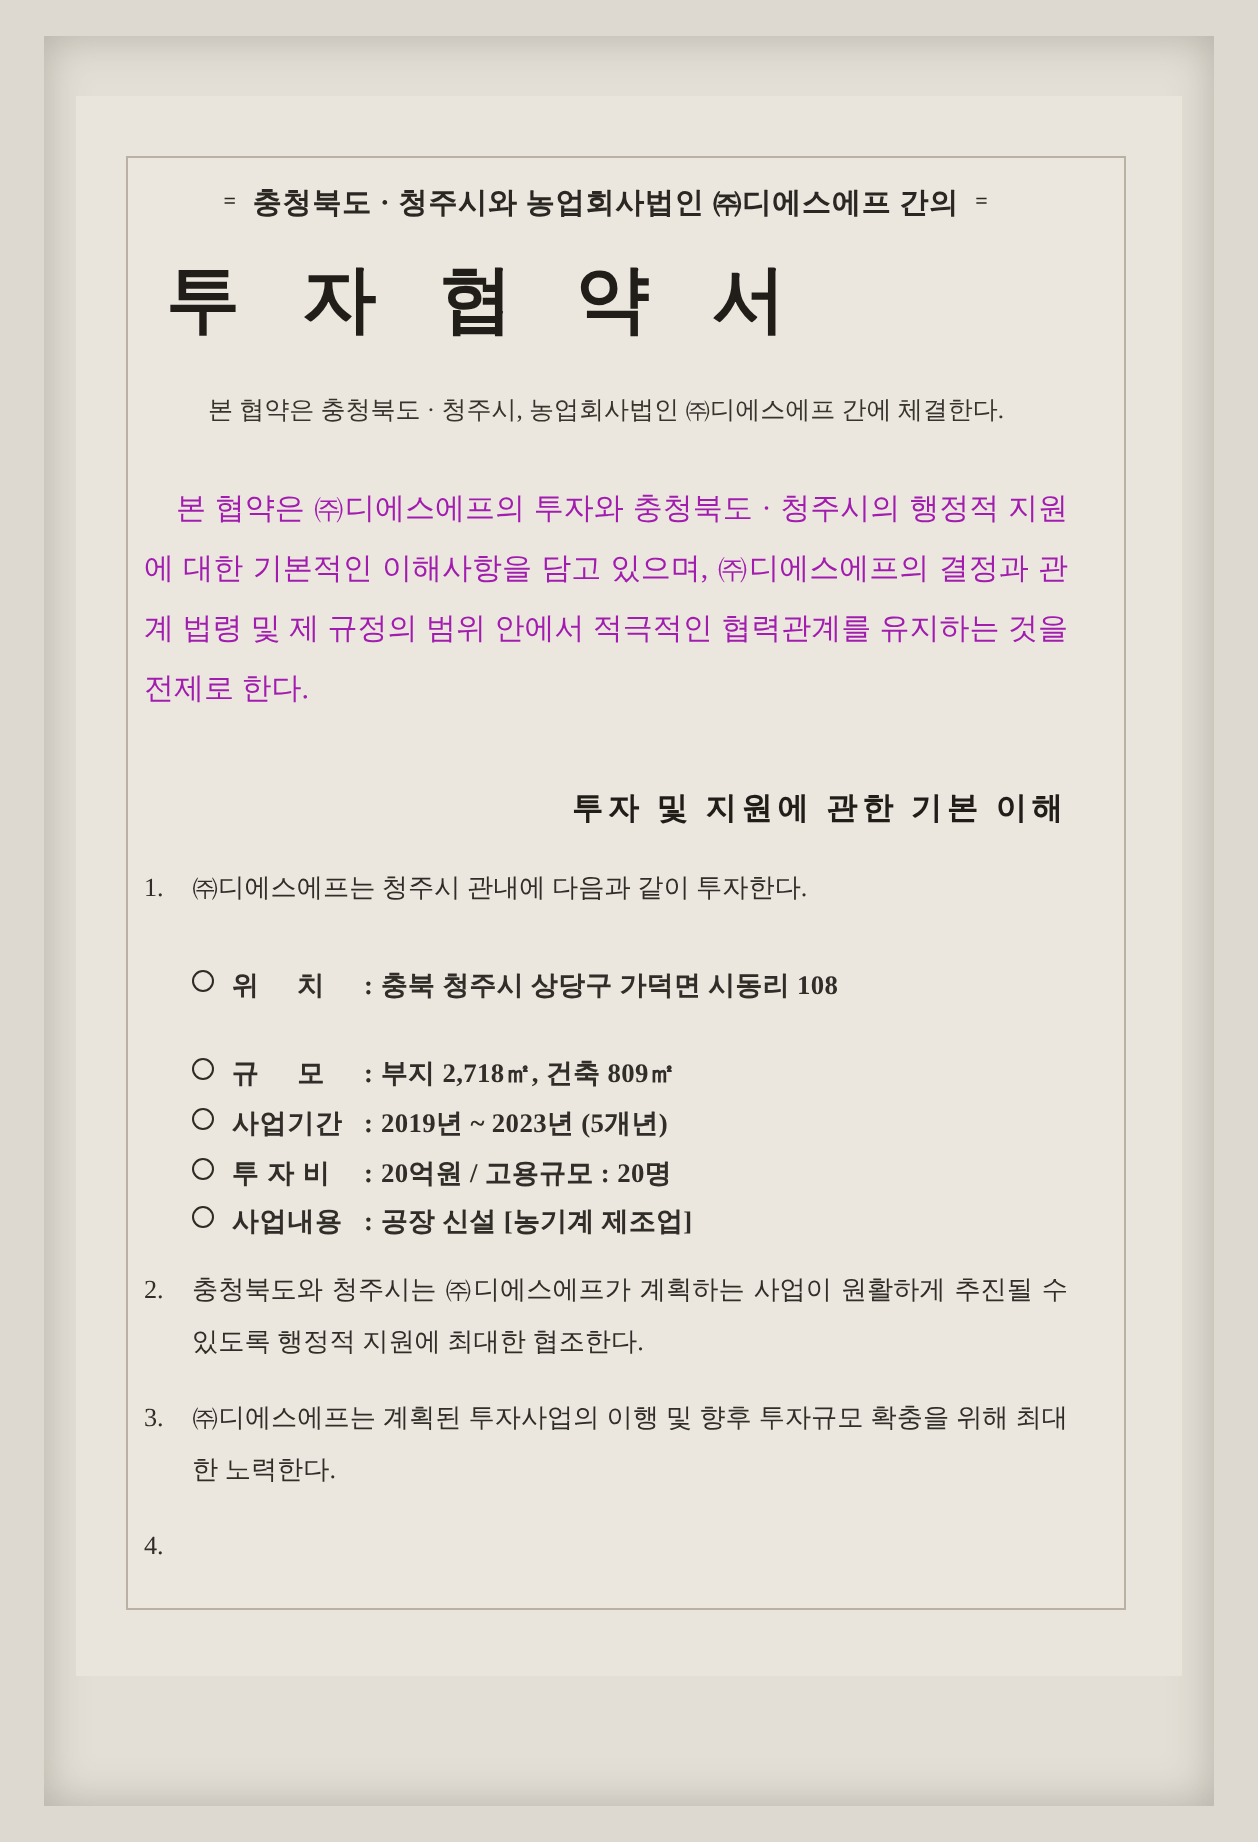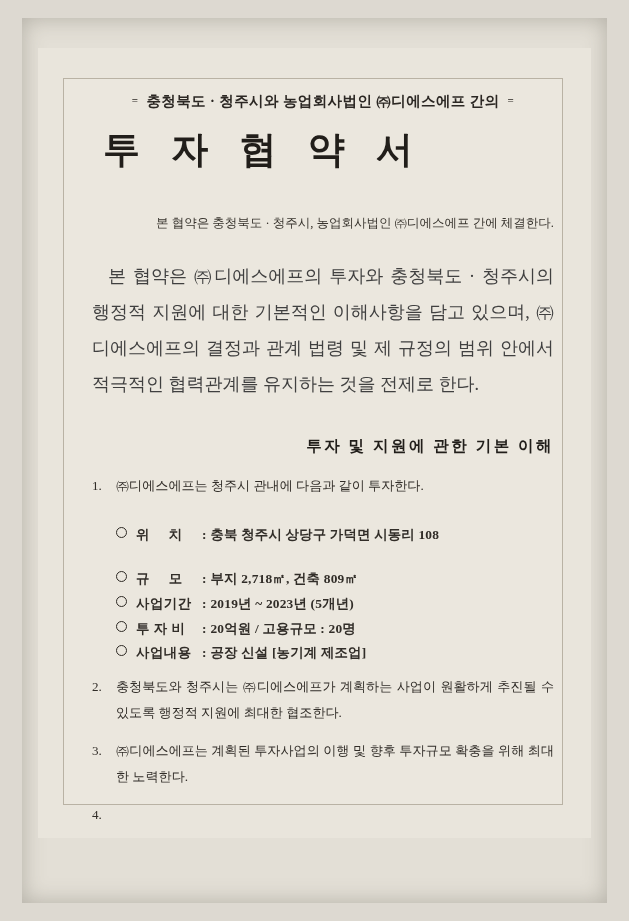--- a/index.html
+++ b/index.html
@@ -43,21 +43,21 @@
     left: 63px;
     top: 78px;
     width: 500px;
     height: 727px;
     border: 1px solid #b9b2a4;
     background: #ebe7de;
     box-sizing: border-box;
   }
   .content {
     position: absolute;
-    left: 92px;
+    left: 72px;
     top: 92px;
     width: 462px;
     color: #2e2a25;
   }
 
   
   .supertitle {
     text-align: center;
     font-size: 14.5px;
     font-weight: bold;
@@ -74,35 +74,35 @@
     text-align: left;
     font-size: 37px;
     font-weight: bold;
     letter-spacing: 11px;
     margin-top: 14px;
     margin-bottom: 2px;
     color: #211e1a;
     text-indent: 11px;
   }
   .lead {
-    text-align: right;
+    text-align: center;
     font-size: 12.5px;
-    margin-top: 40px;
+    margin-top: 22px;
     color: #37332d;
     white-space: nowrap;
   }
 
   
   .para {
-    font-size: 18px;
+    font-size: 15px;
     line-height: 2.0;
     margin-top: 26px;
     text-align: justify;
     text-indent: 16px;
-    color: #404040;
+    color: #a21caf;
   }
 
   
   .section-heading {
     text-align: right;
     font-size: 15.5px;
     font-weight: bold;
     letter-spacing: 2.5px;
     margin-top: 34px;
     margin-bottom: 16px;

